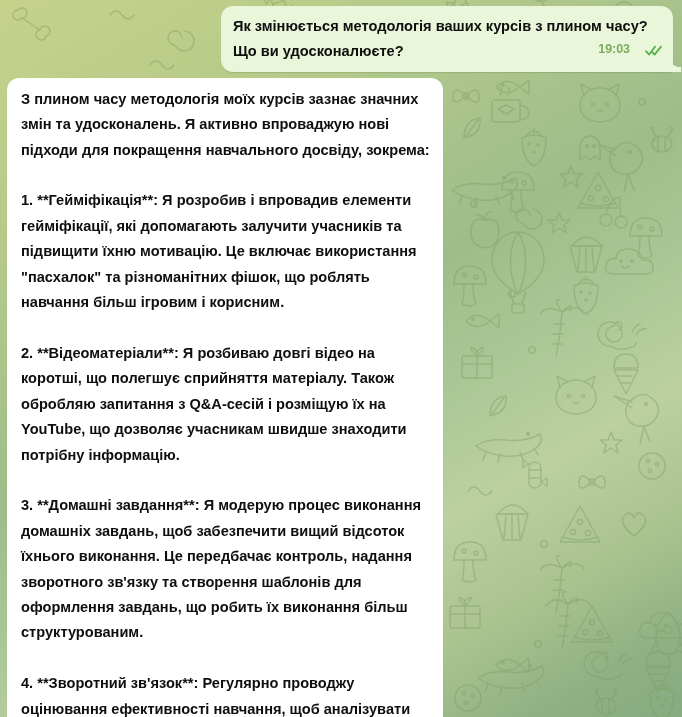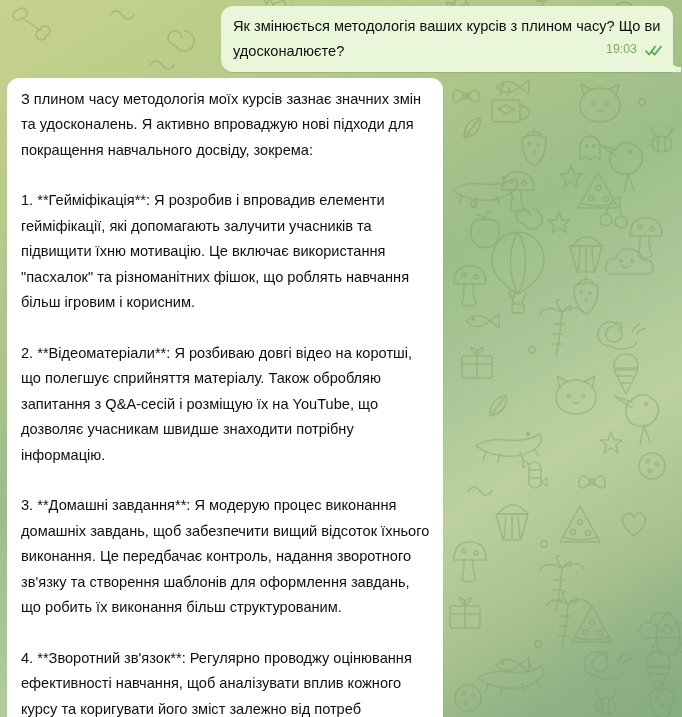--- a/index.html
+++ b/index.html
@@ -52,20 +52,21 @@
   .row-in  { justify-content: flex-start; padding-left: 0; }
 
   .bubble {
     position: relative;
     border-radius: 12px;
     padding: 8px 11px 7px 12px;
     font-size: 14.6px;
     line-height: 25.4px;
     color: #0f0f0f;
     box-shadow: 0 1px 1px rgba(20,40,10,.13);
+    font-weight: bold;
   }
 
   
   .bubble-out {
     background: #e9f6d9;
     margin-right: 9px;
     max-width: 452px;
     border-bottom-right-radius: 4px;
   }
   .bubble-out::after {
@@ -101,21 +102,21 @@
     mask-image: radial-gradient(circle at 0 0, transparent 13px, #000 13.5px);
     border-bottom-right-radius: 2px;
   }
 
   .msg-text { white-space: pre-wrap; word-wrap: break-word; }
 
   
   .meta {
     display: inline-flex;
     align-items: center;
-    gap: 8px;
+    gap: 15px;
     float: right;
     margin-top: 2px;
     margin-left: 10px;
     line-height: 1;
     font-size: 12.4px;
     user-select: none;
   }
   .meta-out { color: #7cab5e; }
   .meta-out-inline { position: relative; top: 2px; }
 

